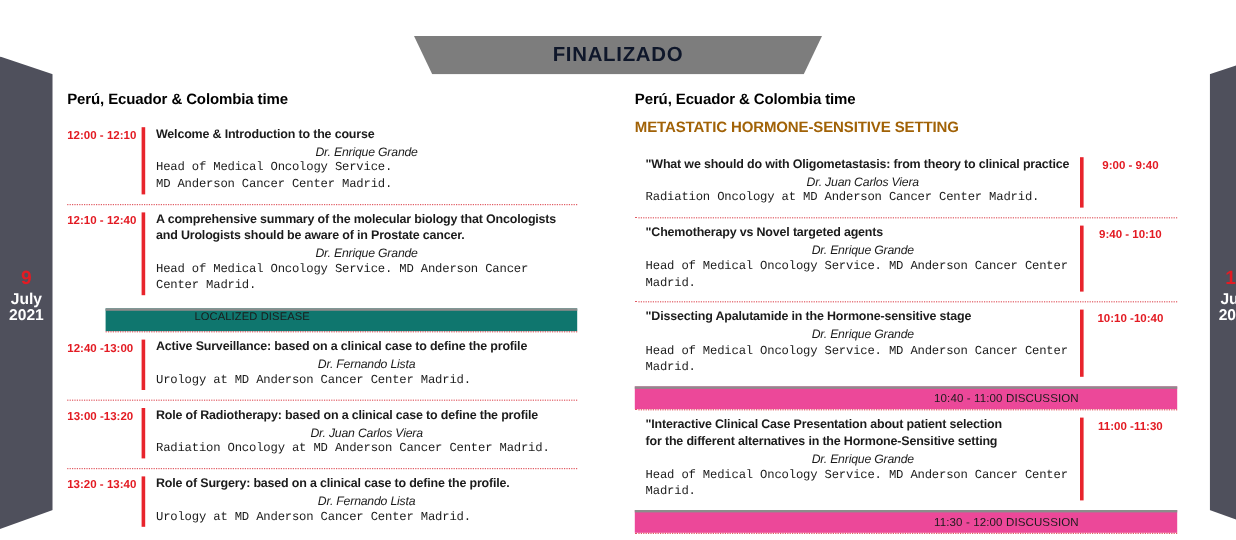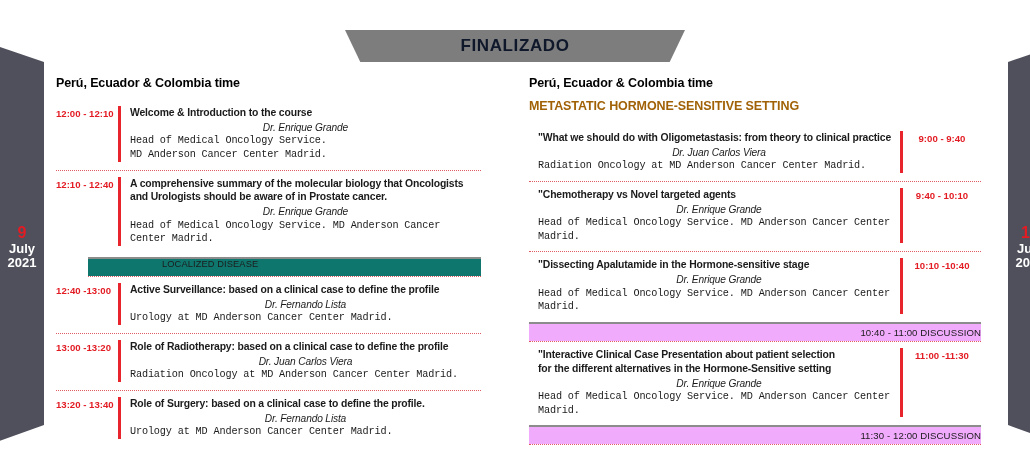--- a/index.html
+++ b/index.html
@@ -227,26 +227,27 @@
   .row-r.dotted-top::before {
     content: "";
     position: absolute;
     left: 0; right: 0; top: 0;
     border-top: 1px dotted #e05a62;
   }
 
   
   .band-disc {
     position: relative;
-    background: #f0abfc;
+    background: #ec4899;
     border-top: 2px solid #8c8c8c;
     height: 19px;
     display: flex;
     align-items: center;
     justify-content: flex-end;
+    padding-right: 82px;
     box-sizing: border-box;
   }
   .band-disc-label {
     font-size: 9.6px;
     color: #1b1b1b;
     letter-spacing: 0.1px;
     white-space: nowrap;
   }
   .band-disc::after {
     content: "";

